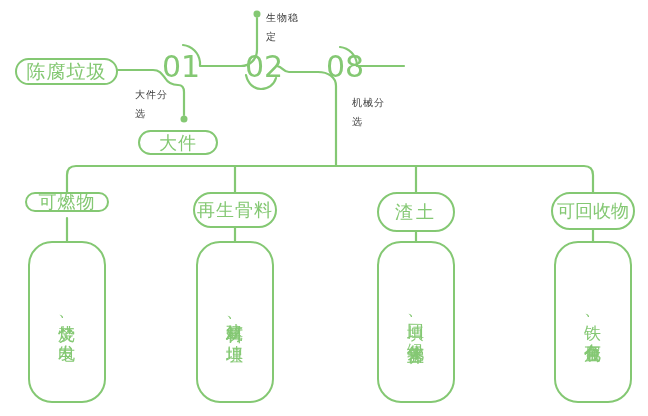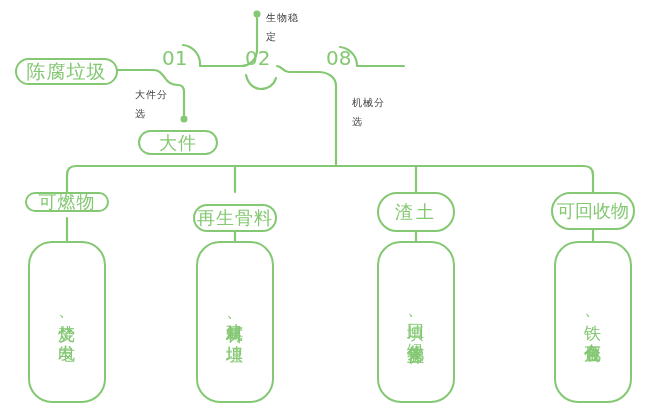--- a/index.html
+++ b/index.html
@@ -26,27 +26,27 @@
     color:var(--accent);
     display:flex;align-items:center;justify-content:center;
     font-size:18px;letter-spacing:1px;
     background:var(--bg);
     box-sizing:border-box;
     white-space:nowrap;
   }
   .pill.source{left:15px;top:58px;width:103px;height:27px;font-size:19px;}
   .pill.bulky{left:138px;top:130px;width:80px;height:25px;}
   .pill.cat1{left:25px;top:192px;width:84px;height:20px;}
-  .pill.cat2{left:193px;top:204px;width:84px;height:28px;}
+  .pill.cat2{left:193px;top:192px;width:84px;height:36px;}
   .pill.cat3{left:377px;top:192px;width:78px;height:40px;letter-spacing:3px;}
   .pill.cat4{left:551px;top:192px;width:84px;height:38px;letter-spacing:0;}
 
   .step-num{
-    position:absolute;top:43px;height:32px;line-height:30px;
-    color:var(--accent);font-size:20px;font-weight:400;letter-spacing:0;
+    position:absolute;top:52px;height:32px;line-height:30px;
+    color:var(--accent);font-size:30px;font-weight:400;letter-spacing:0;
   }
   .num1{left:162px;} .num2{left:245px;} .num3{left:326px;}
 
   .proc-label{
     position:absolute;width:34px;
     color:var(--label);font-size:10px;line-height:19px;
     letter-spacing:1px;word-break:break-all;
   }
   .lab-bulky{left:135px;top:85px;}
   .lab-bio{left:266px;top:8px;}

